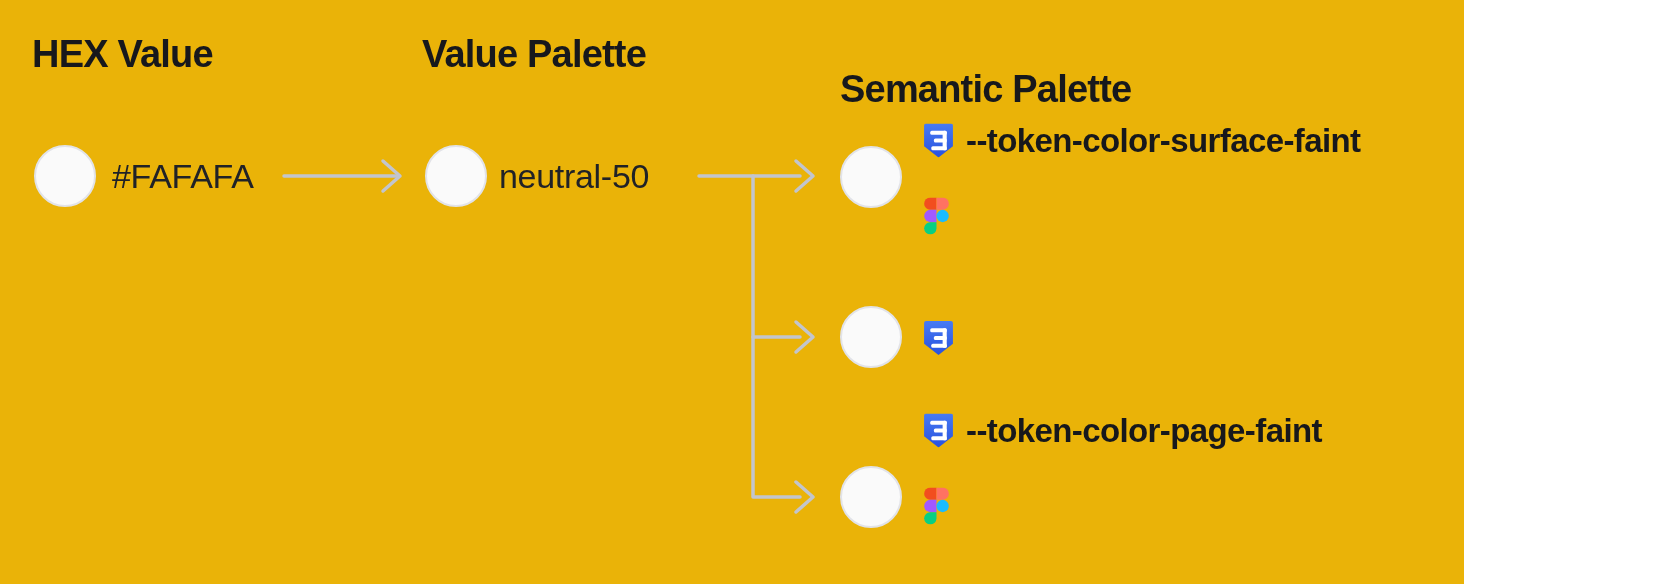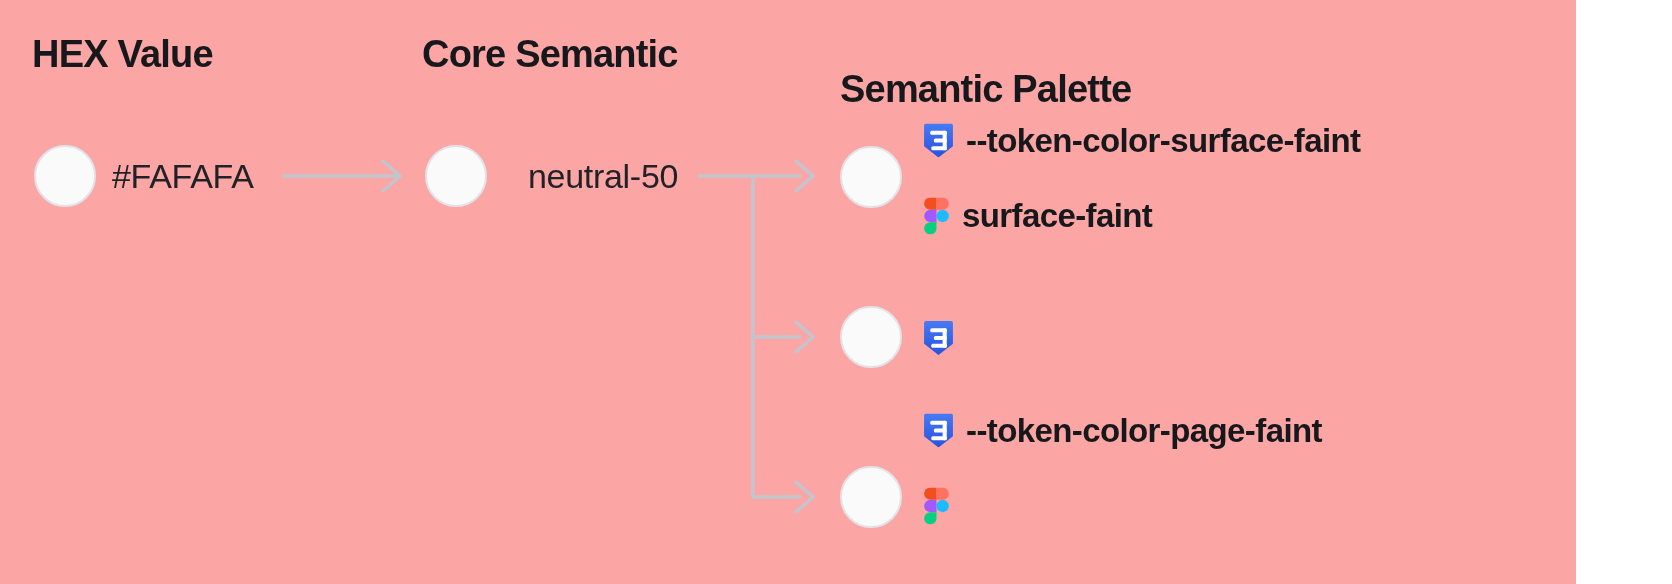--- a/index.html
+++ b/index.html
@@ -6,23 +6,23 @@
     --text_primary:#17181C;
     --text_label:#202227;
     --connector:#C2C5CD;
     --swatch_fill:#FAFAFA;
     --swatch_border:#E2E3E8;
   }
   html,body{margin:0;padding:0;background:#ffffff;}
   body{font-family:"Liberation Sans", sans-serif;}
   .canvas{
     position:relative;
-    width:1576px;
+    width:1464px;
     height:584px;
-    background:#fca5a5;
+    background:#eab308;
     overflow:hidden;
   }
   .hdr{
     position:absolute;
     top:33px;
     margin:0;
     font-size:38px;
     font-weight:700;
     letter-spacing:-0.8px;
     color:var(--text_primary);
@@ -62,21 +62,21 @@
   .row-label{
     position:absolute;
     font-size:34px;
     font-weight:400;
     letter-spacing:-0.3px;
     color:var(--text_label);
     transform:translateY(-52%);
     white-space:nowrap;
   }
   .lbl-hex{left:112px;top:177px;}
-  .lbl-core{left:528px;top:177px;}
+  .lbl-core{left:499px;top:177px;}
 
   .sem-entry{
     position:absolute;
     left:924px;
     transform:translateY(-50%);
     display:flex;
     flex-direction:column;
     gap:35px;
   }
   .sem-entry-1{top:178px;}
@@ -101,21 +101,21 @@
   .figma-purple{fill:var(--figma_purple);}
   .figma-blue{fill:var(--figma_blue);}
   .figma-green{fill:var(--figma_green);}
 </style>
 </head>
 <body>
 
 <div class="canvas">
 
   <h2 class="hdr hdr-hex">HEX Value</h2>
-  <h2 class="hdr hdr-core">Core Semantic</h2>
+  <h2 class="hdr hdr-core">Value Palette</h2>
   <h2 class="hdr hdr-semantic">Semantic Palette</h2>
 
   <svg class="connector-svg" viewBox="0 0 1672 584" aria-hidden="true">
 
     <path d="M284 176 H397"></path>
     <path d="M383 161 L400 176 L383 191"></path>
 
     <path d="M699 176 H800"></path>
     <path d="M796 161 L813 176 L796 191"></path>
 
@@ -157,21 +157,20 @@
     <div class="sem-line">
       <span class="icon-box">
         <svg width="25" height="37" viewBox="0 0 24 36">
           <path class="figma-red" d="M12 0 H6 a6 6 0 0 0 0 12 h6 z"></path>
           <path class="figma-salmon" d="M12 0 h6 a6 6 0 0 1 0 12 h-6 z"></path>
           <path class="figma-purple" d="M12 12 H6 a6 6 0 0 0 0 12 h6 z"></path>
           <circle class="figma-blue" cx="18" cy="18" r="6"></circle>
           <path class="figma-green" d="M12 24 H6 a6 6 0 1 0 6 6 z"></path>
         </svg>
       </span>
-      <span class="sem-text">surface-faint</span>
     </div>
   </div>
 
   <div class="sem-entry sem-entry-2">
     <div class="sem-line">
       <span class="icon-box">
         <svg width="29" height="34" viewBox="0 0 28 33">
           <path d="M2 0 h24 q2 0 2 2 v20 L14 33 L0 22 V2 q0 -2 2 -2 z" fill="url(#cssg1)"></path>
           <rect x="6" y="7" width="16" height="4" rx="1.5" fill="#fff"></rect>
           <rect x="18" y="7" width="4" height="19" rx="1.5" fill="#fff"></rect>

